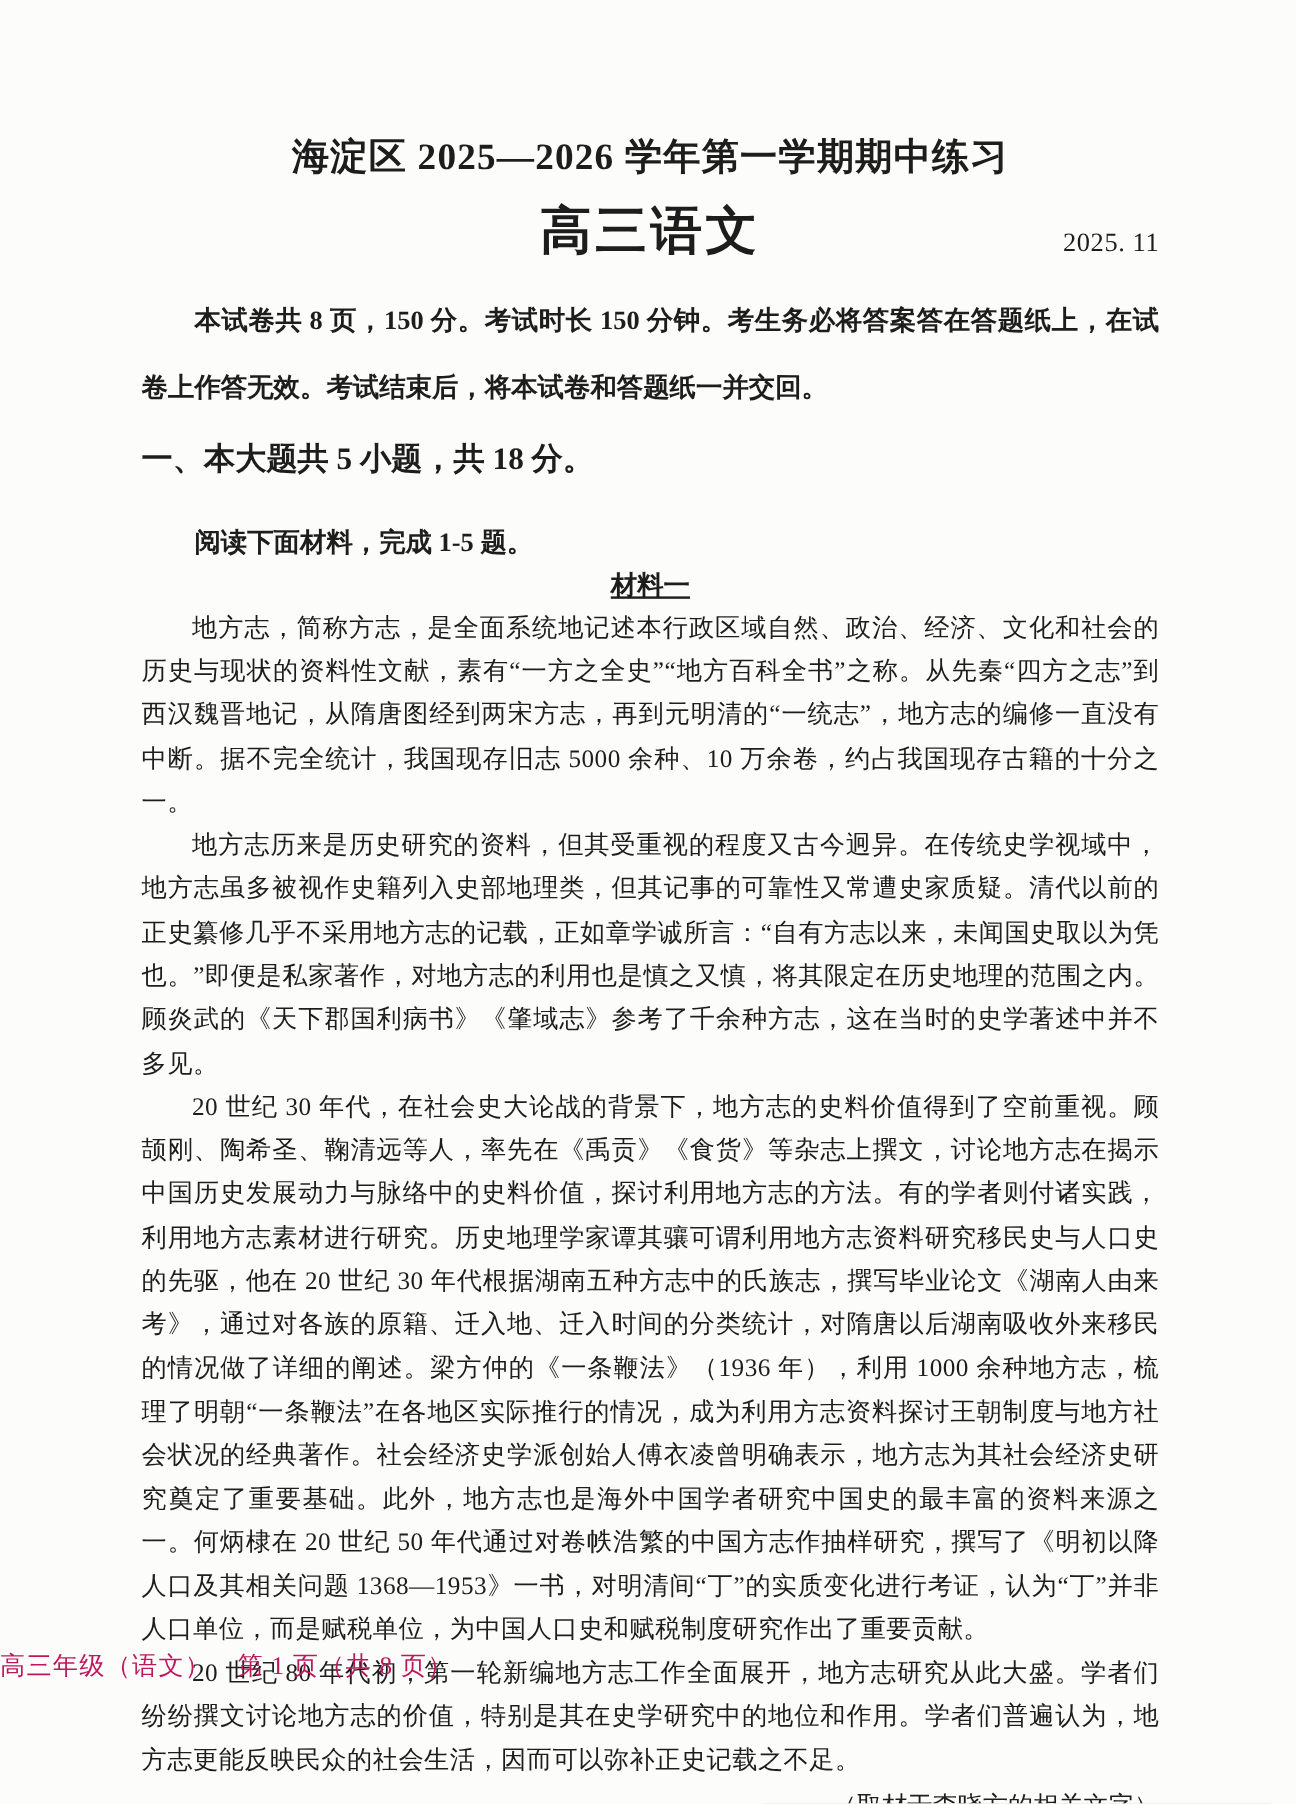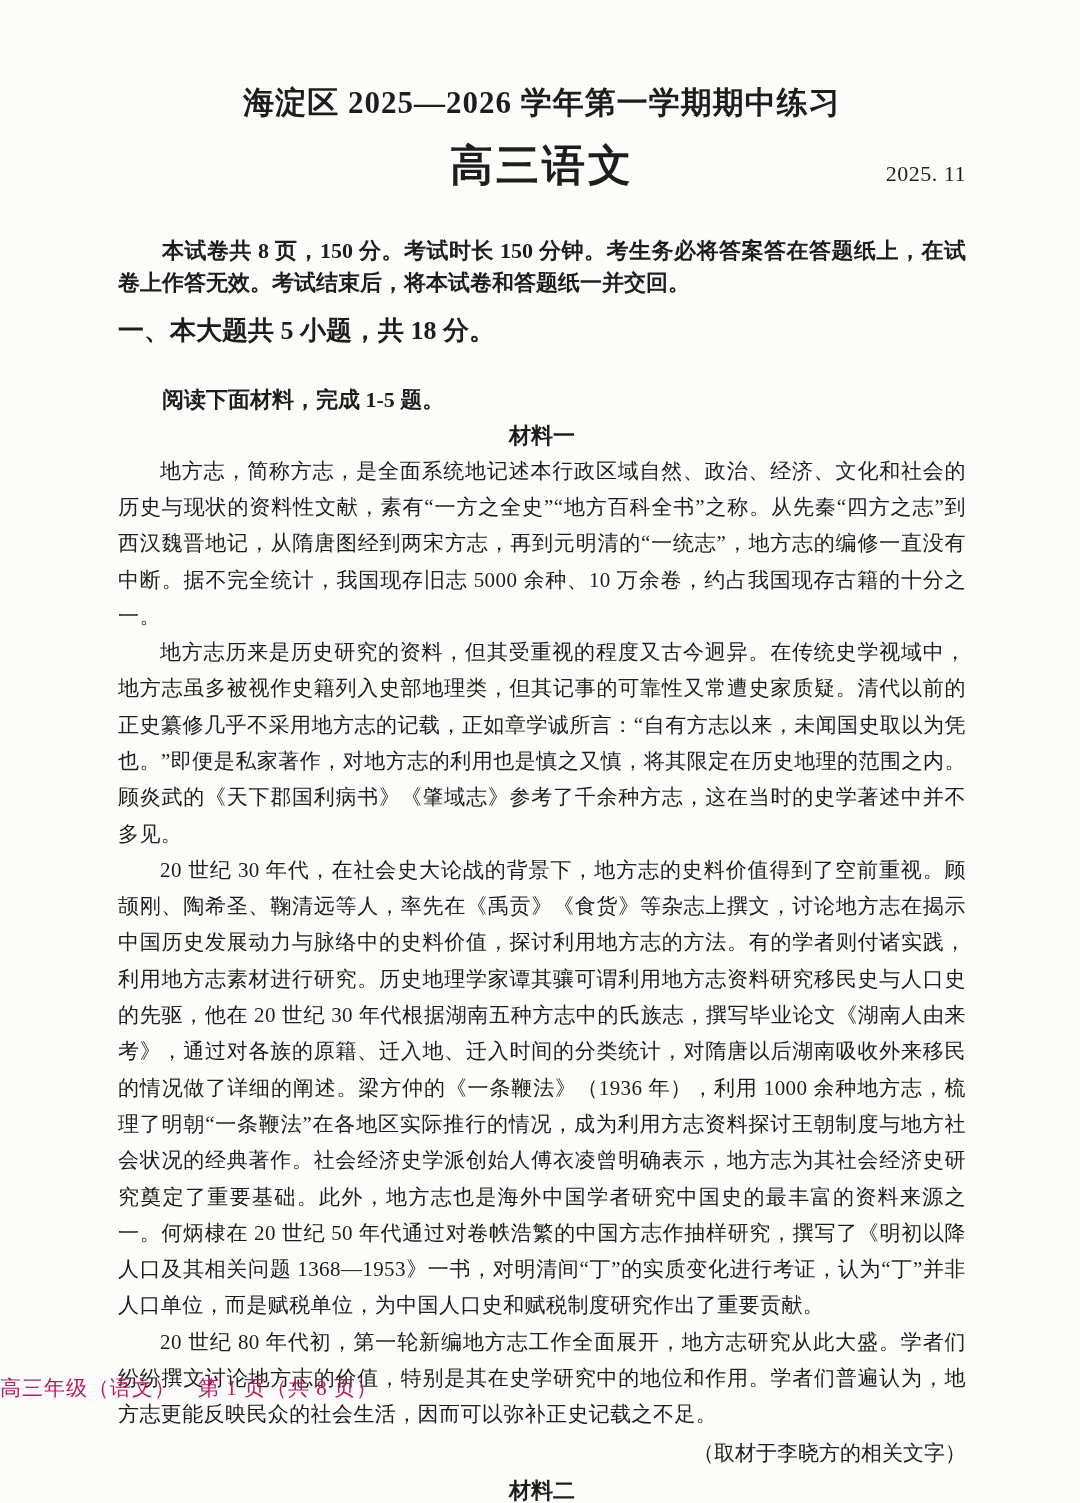--- a/index.html
+++ b/index.html
@@ -15,21 +15,21 @@
     background: #fcfcfa;
     color: #1d1d1d;
     font-family: "Liberation Serif", "DejaVu Serif", serif;
     overflow: hidden;
     box-sizing: border-box;
   }
   .content {
     padding: 0 114px 0 118px;
   }
   .header-title {
-    padding-top: 84px;
+    padding-top: 112px;
     text-align: center;
     font-size: 31px;
     font-weight: 700;
     letter-spacing: 1px;
     line-height: 1.2;
   }
   .subject-row {
     position: relative;
     margin-top: 20px;
     text-align: center;
@@ -43,24 +43,24 @@
   }
   .exam-date {
     position: absolute;
     right: 0;
     bottom: 4px;
     font-size: 22px;
     font-weight: 400;
     letter-spacing: 0.5px;
   }
   .instructions {
-    margin-top: 44px;
+    margin-top: 20px;
     font-size: 22px;
     font-weight: 700;
-    line-height: 32px;
+    line-height: 56px;
     text-indent: 2em;
     text-align: justify;
   }
   .section-heading {
     margin-top: 13px;
     font-size: 26px;
     font-weight: 700;
     line-height: 37px;
   }
   .section-subheading {
@@ -69,20 +69,21 @@
     line-height: 37px;
     text-indent: 2em;
     margin-top: 32px;
   }
   .material-title {
     text-align: center;
     font-size: 22px;
     font-weight: 700;
     line-height: 34px;
     margin-top: 1px;
+    text-decoration: underline;
   }
   .para {
     font-size: 21px;
     line-height: 36.3px;
     text-align: justify;
     text-indent: 2em;
     letter-spacing: 0.4px;
   }
   .source-line {
     text-align: right;

